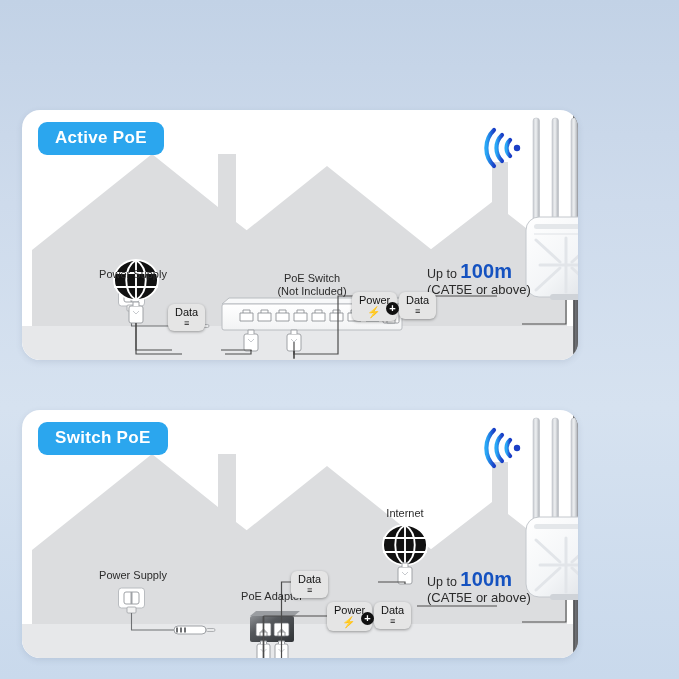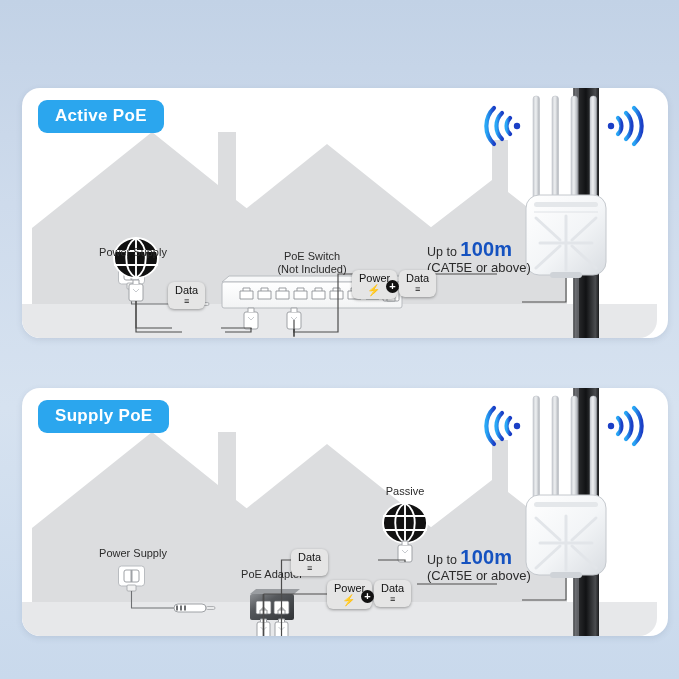--- a/index.html
+++ b/index.html
@@ -12,24 +12,25 @@
   .page{position:absolute;inset:0;}
 
   
   .title{
     position:absolute;left:0;top:22px;width:679px;text-align:center;
     font-size:33px;font-weight:bold;color:#14161c;letter-spacing:.2px;
   }
 
   
   .card{
-    position:absolute;left:22px;width:646px;
+    position:absolute;left:22px;width:556px;
     background:#fff;border-radius:18px;
     box-shadow:0 2px 6px rgba(60,80,110,.13);
     overflow:hidden;
+    margin-top:22px;
   }
   #card-active{top:88px;height:250px;}
   #card-passive{top:388px;height:248px;}
 
   .badge{
     position:absolute;left:16px;top:12px;
     background:#2ba6ee;color:#fff;border-radius:9px;
     padding:6px 17px 7px 17px;font-size:17px;font-weight:bold;
     letter-spacing:.3px;z-index:9;
   }
@@ -279,21 +280,21 @@
       <div class="tag" style="left:377px;top:182px;">
         <div class="t">Data</div>
         <div class="glyph">≡</div>
       </div>
 
     </div>
   </div>
 
   <div class="card" id="card-passive">
 
-    <div class="badge">Supply PoE</div>
+    <div class="badge">Switch PoE</div>
 
     <div class="scene" style="height:248px;">
 
       <svg class="svgwrap" width="635" height="248" viewBox="0 0 635 248">
         <defs>
           <linearGradient id="wifiA2" x1="0" y1="0" x2="1" y2="0">
             <stop offset="0" stop-color="#29a8f5"></stop>
               <stop offset="1" stop-color="#1b3fc6"></stop>
           </linearGradient>
           <linearGradient id="wifiB2" x1="1" y1="0" x2="0" y2="0">
@@ -470,21 +471,21 @@
           <path d="M241.5 250 L241.5 206 L316 206 L316 195 L330 195" stroke="none"></path>
           <path d="M241.5 250 L241.5 206 L241.5 206" stroke="none"></path>
           <path d="M241.5 250 L241.5 206"></path>
           <path d="M241.5 206 L318 206 L318 196 L332 196"></path>
           <path d="M395 196 L475 196"></path>
         </g>
       </svg>
 
       <div class="lbl c" style="left:66px;top:159px;width:90px;">Power Supply</div>
       <div class="lbl c" style="left:200px;top:180px;width:100px;">PoE Adapter</div>
-      <div class="lbl c" style="left:338px;top:97px;width:90px;">Passive</div>
+      <div class="lbl c" style="left:338px;top:97px;width:90px;">Internet</div>
 
       <div class="dist" style="left:405px;top:158px;width:130px;">
         <div class="l1">
           <span>Up to </span><b>100m</b>
         </div>
         <div class="l2">(CAT5E or above)</div>
       </div>
 
       <div class="tag" style="left:269px;top:161px;">
         <div class="t">Data</div>

